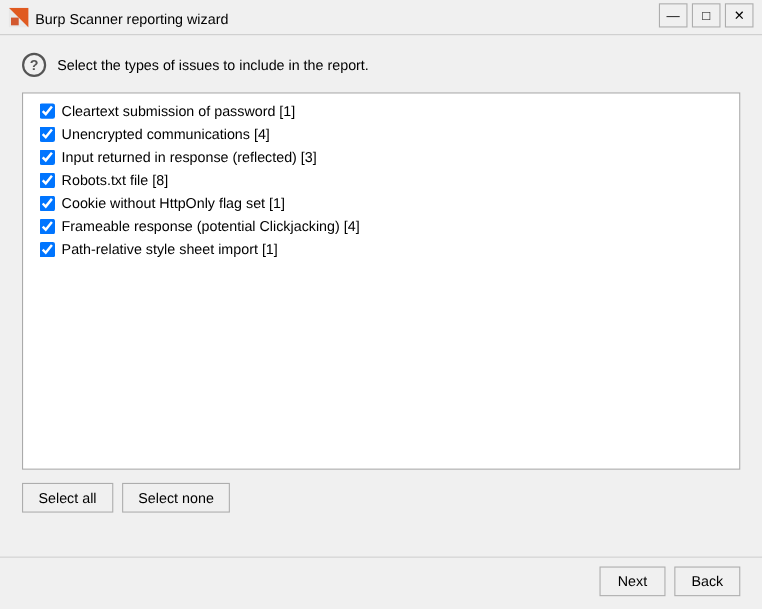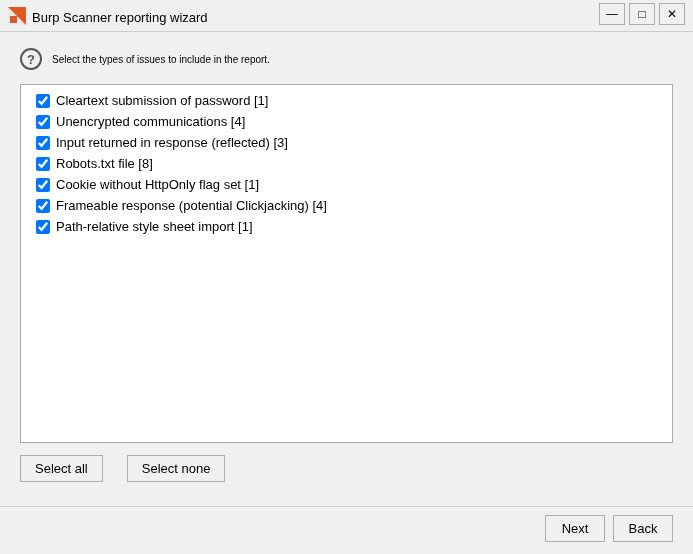--- a/index.html
+++ b/index.html
@@ -82,21 +82,21 @@
       display: flex;
       align-items: center;
       justify-content: center;
       font-size: 13px;
       font-weight: bold;
       color: #555;
       flex-shrink: 0;
     }
 
     .header-text {
-      font-size: 10px;
+      font-size: 13px;
       color: #000;
     }
 
     .list-container {
       flex: 1;
       border: 1px solid #aaa;
       background: #fff;
       padding: 8px 15px;
       overflow-y: auto;
       margin-bottom: 12px;
@@ -120,22 +120,22 @@
       flex-shrink: 0;
     }
 
     .list-item-label {
       font-size: 13px;
       color: #000;
     }
 
     .select-buttons {
       display: flex;
-      gap: 24px;
-      margin-bottom: 12px;
+      gap: 8px;
+      margin-bottom: 28px;
     }
 
     .btn {
       padding: 5px 14px;
       background: #f0f0f0;
       border: 1px solid #adadad;
       font-size: 13px;
       cursor: pointer;
       color: #000;
       font-family: 'Segoe UI', Arial, sans-serif;

